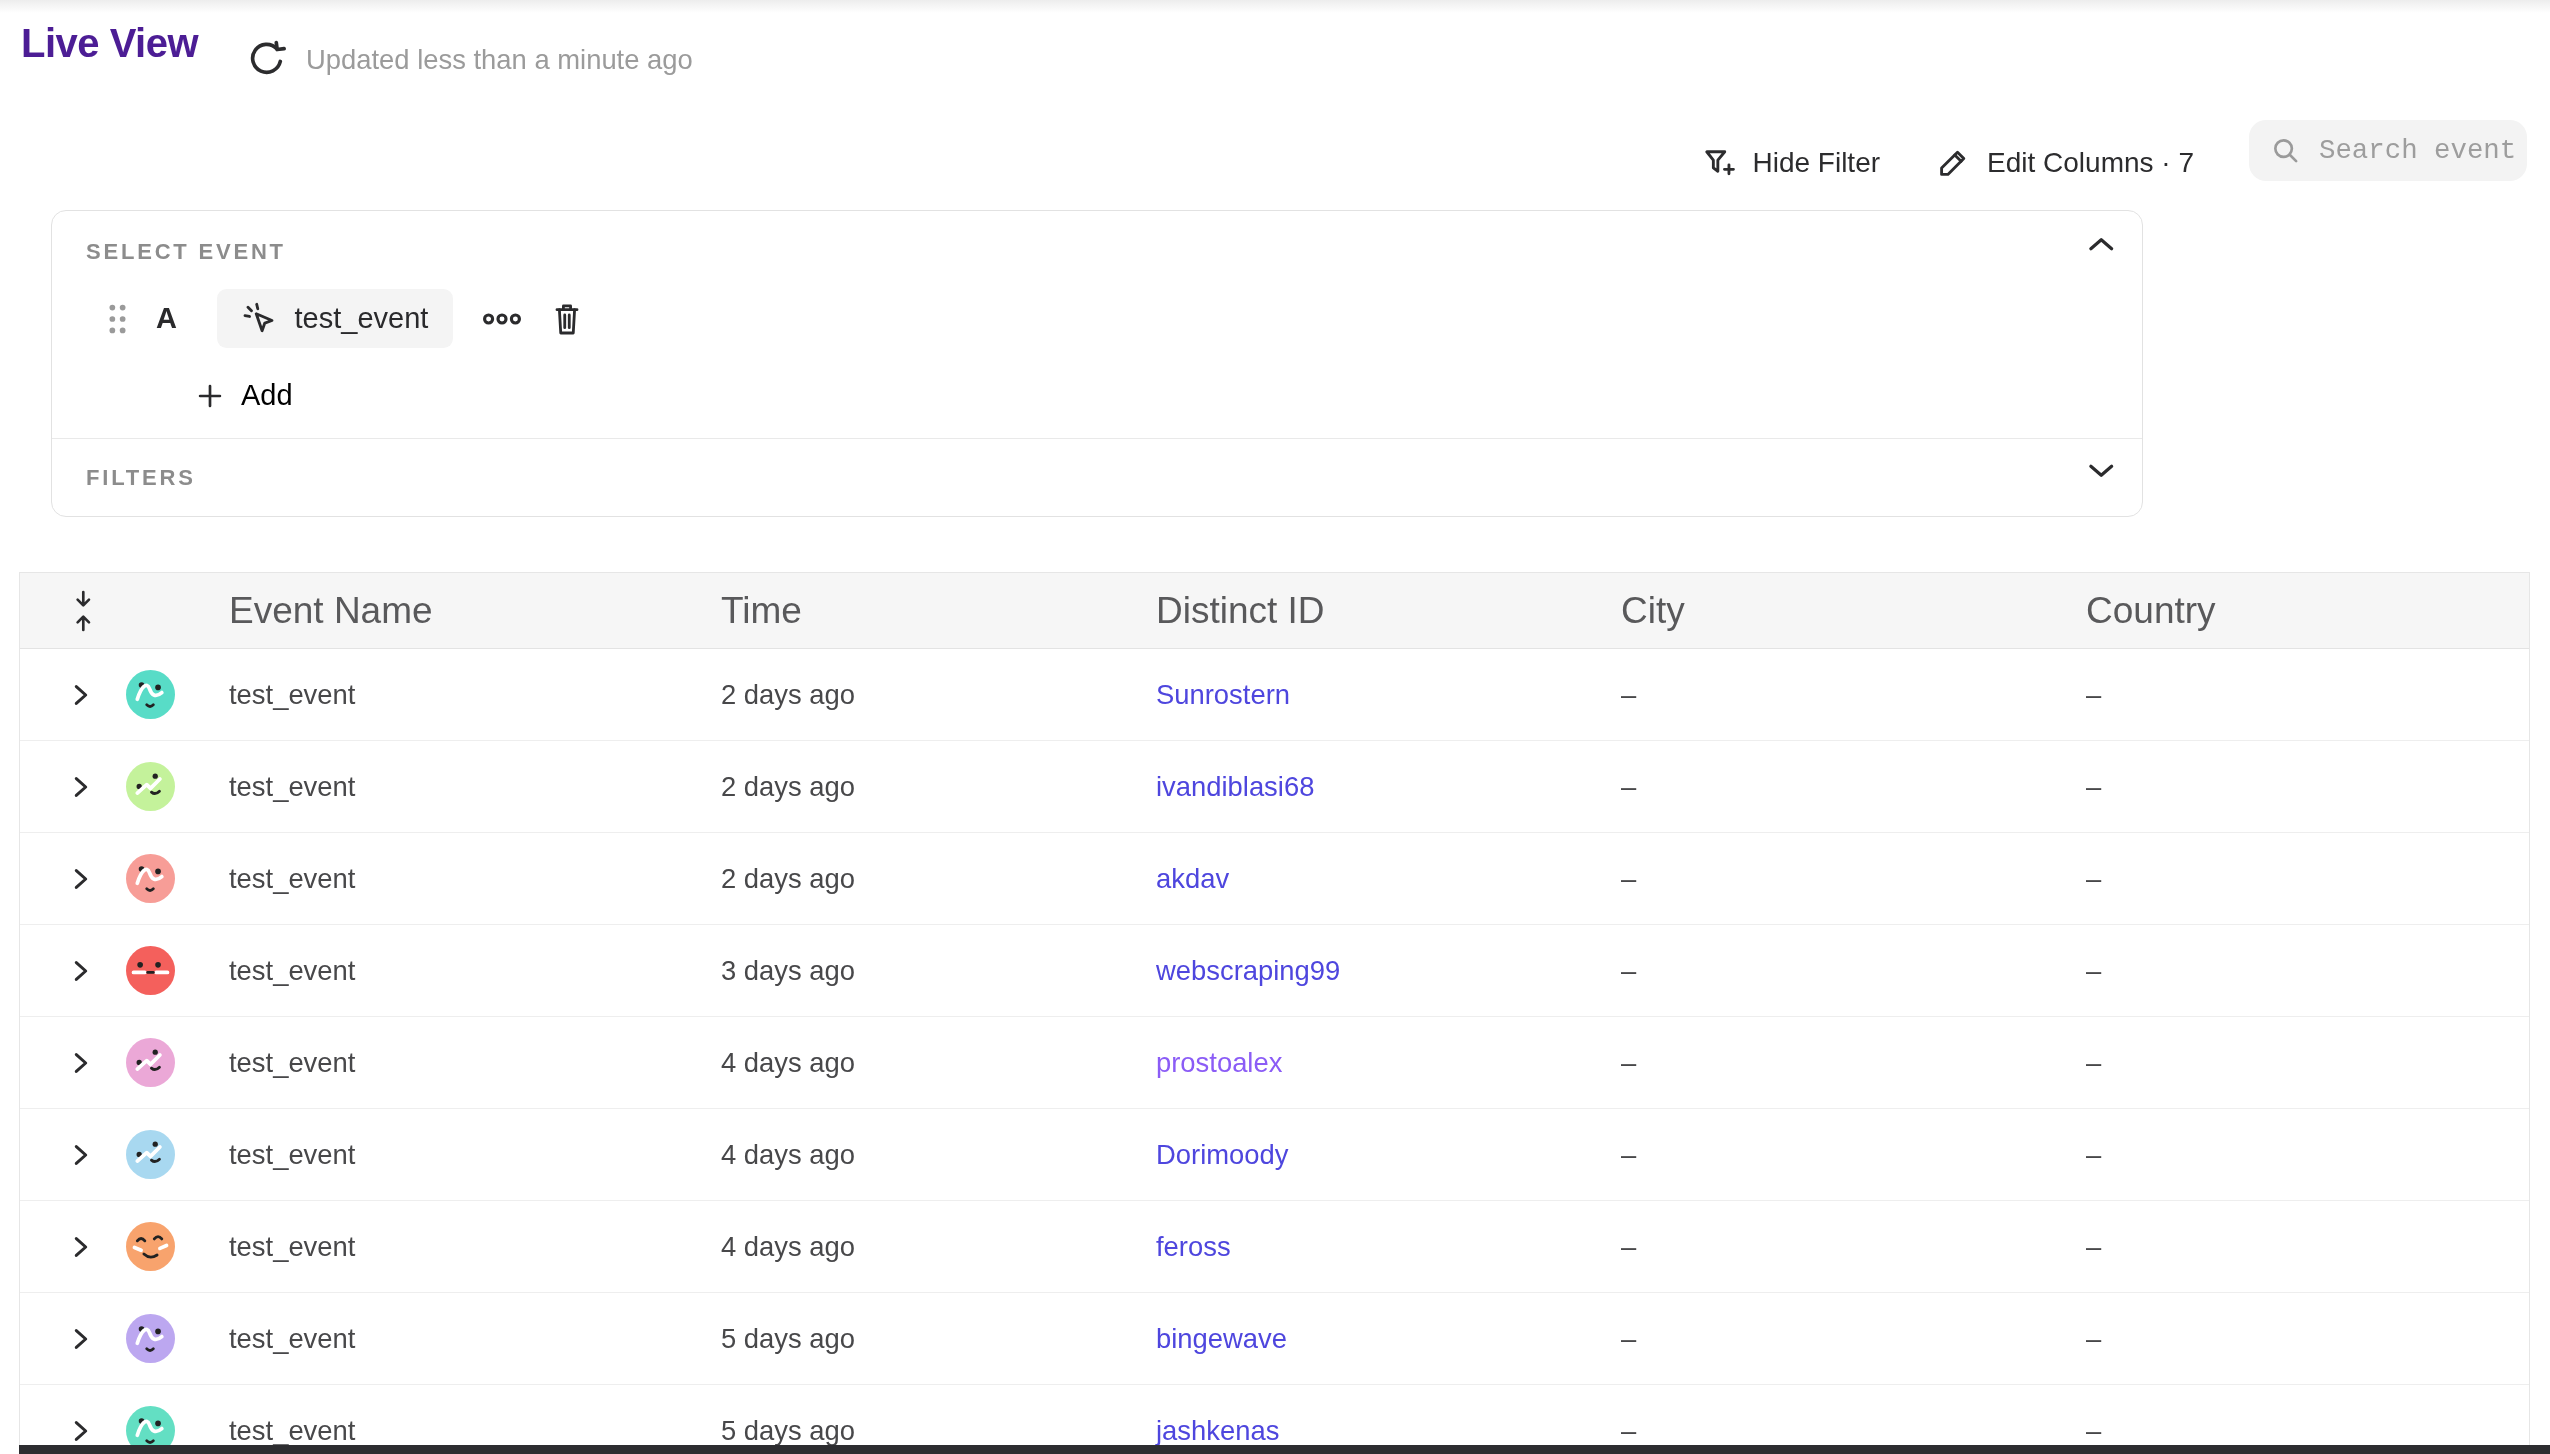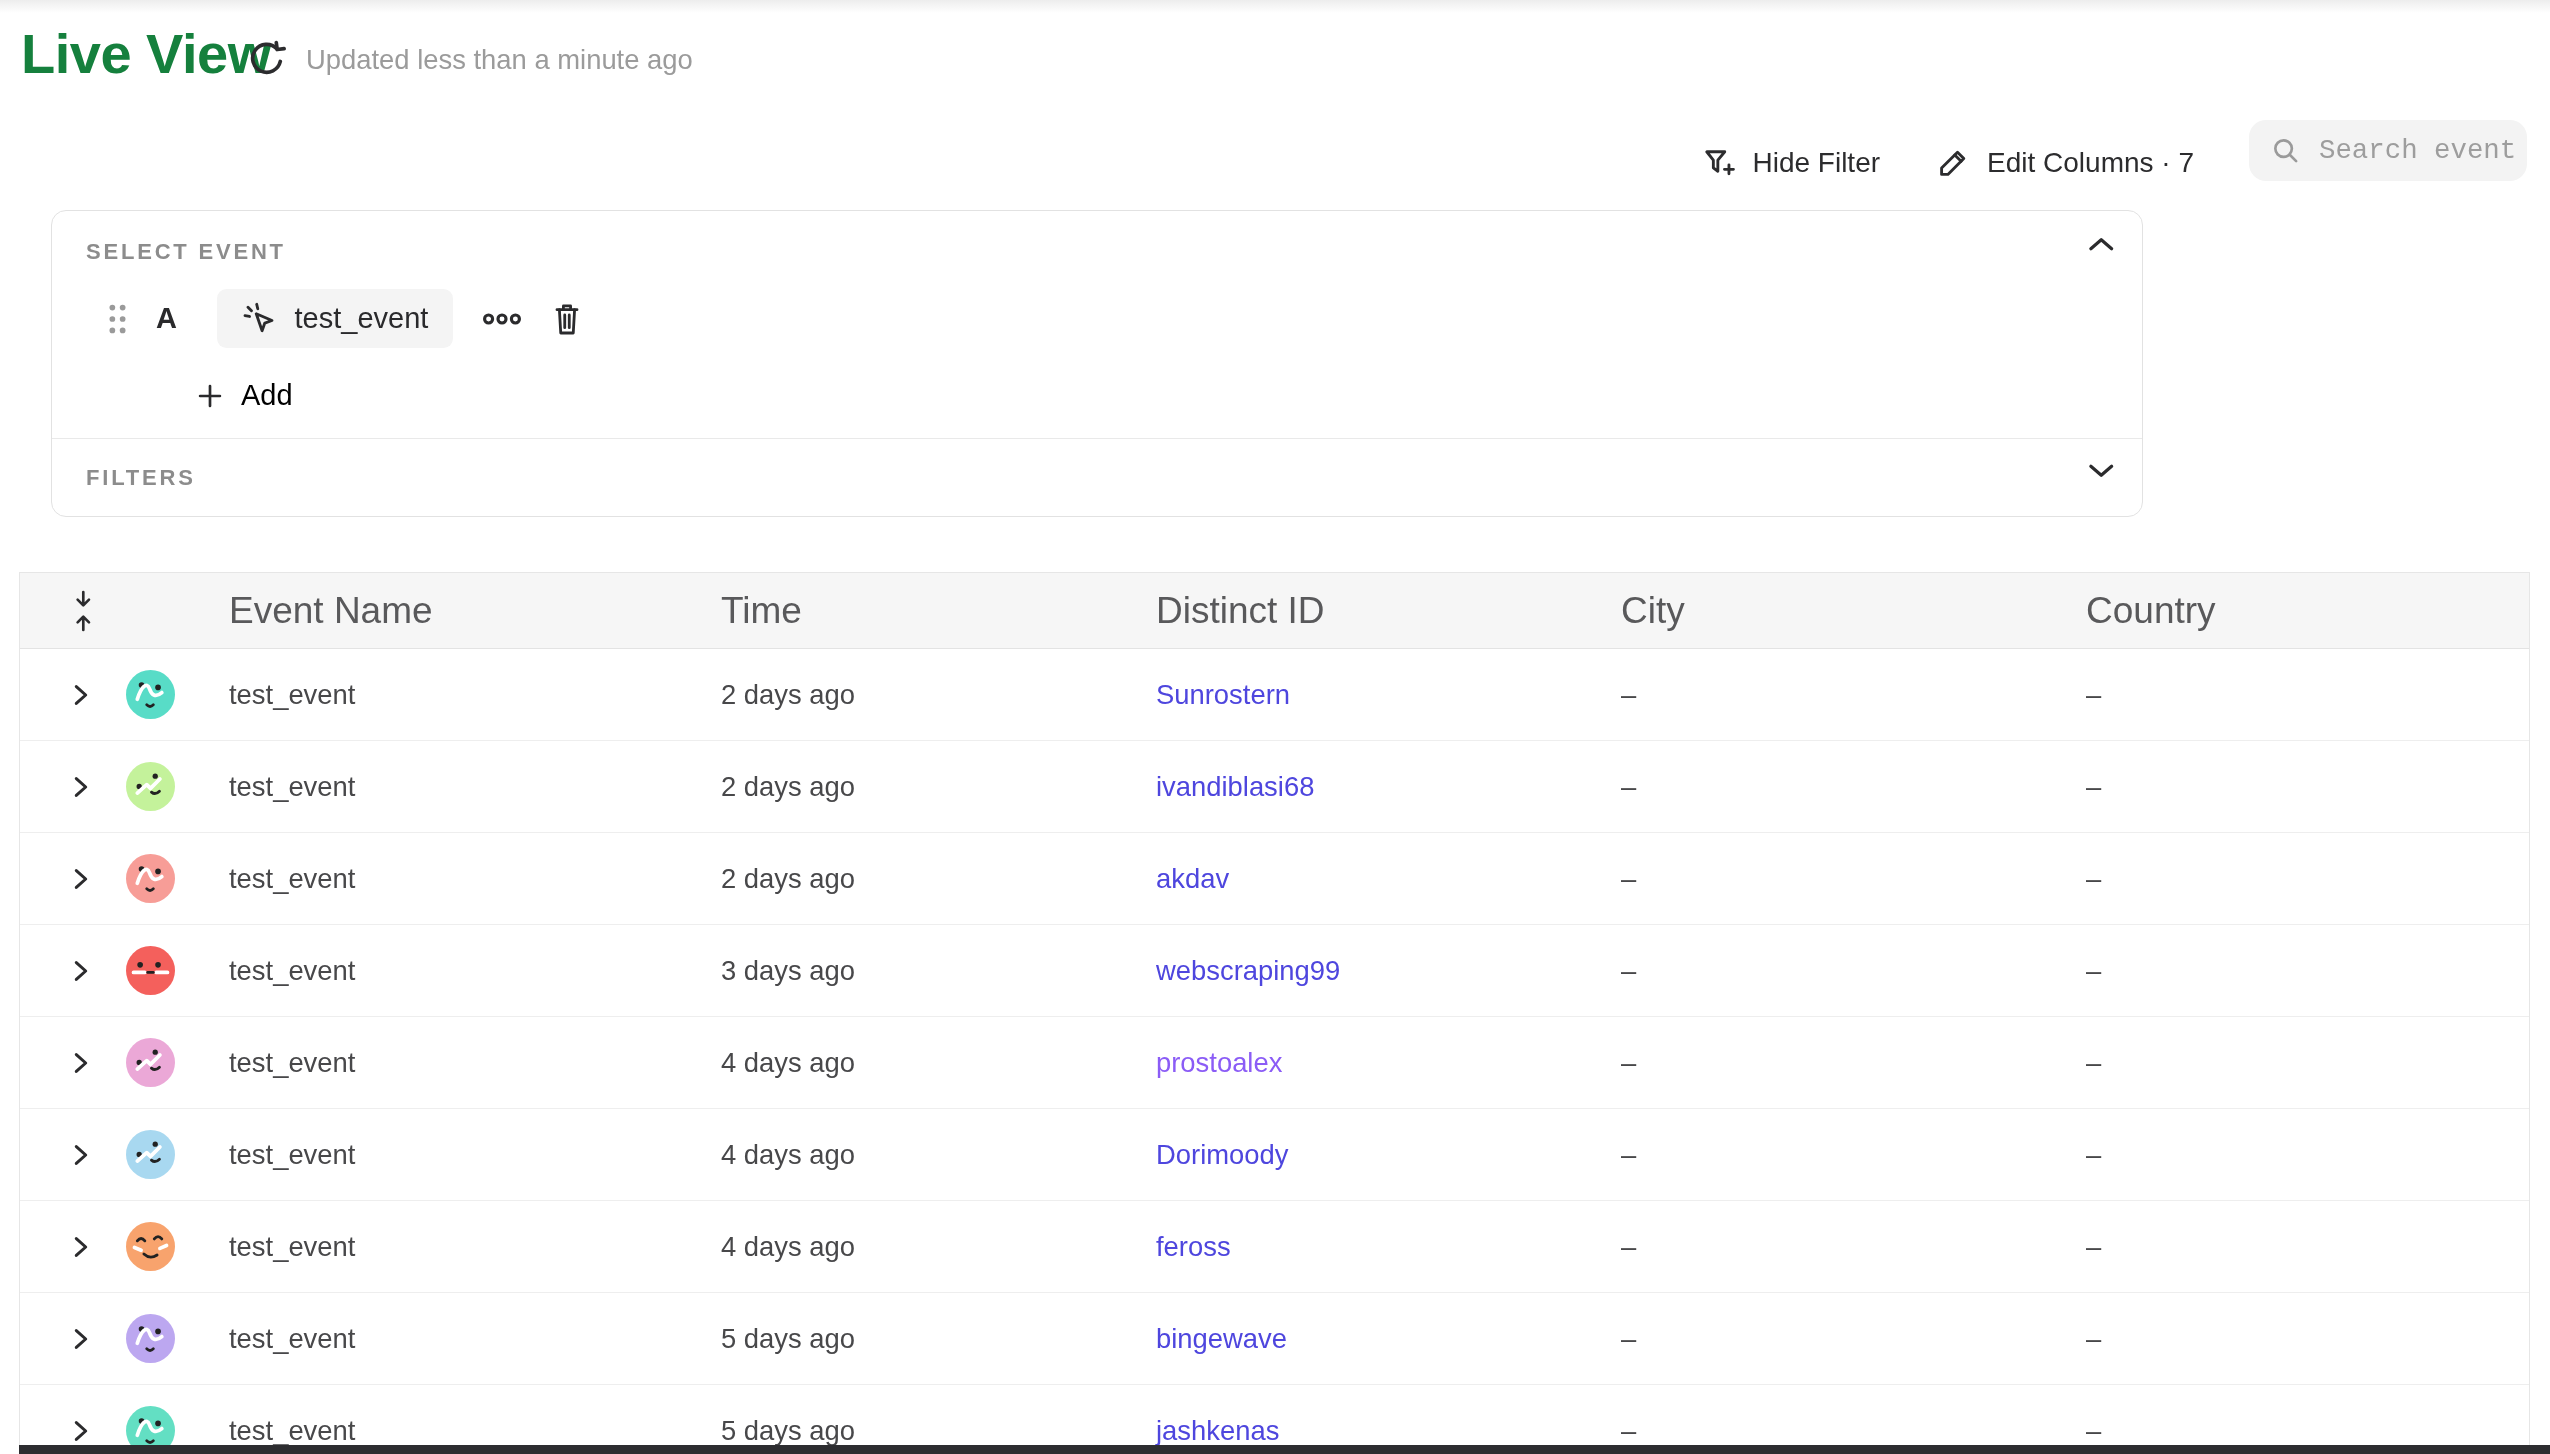--- a/index.html
+++ b/index.html
@@ -2,22 +2,22 @@
 <html style="font-size:15px"><head>
 <meta charset="utf-8">
 <style>
   * { margin:0; padding:0; box-sizing:border-box; }
   html,body { width:2550px; height:1455px; background:#ffffff; overflow:hidden;
               font-family:"Liberation Sans", sans-serif; }
   .top-strip { position:absolute; left:0; top:0; width:2550px; height:13.2px;
                background:linear-gradient(#ededed,#ffffff); }
 
   
-  .page-title { position:absolute; left:21px; top:21px; font-size:56px; font-weight:bold;
-                color:#15803d; letter-spacing:-0.5px; }
+  .page-title { position:absolute; left:21px; top:21px; font-size:40px; font-weight:bold;
+                color:#4c1d95; letter-spacing:-0.5px; }
   .refresh-btn { position:absolute; left:246px; top:36px; width:45px; height:45px;
                  background:none; border:none; cursor:pointer; }
   .updated-text { position:absolute; left:306px; top:44px; font-size:27.4px; color:#9b9b9b; }
 
   
   .toolbar { position:absolute; top:119px; right:23px; height:62px; display:flex;
              align-items:flex-end; gap:55px; }
   .tool-btn { display:flex; align-items:center; gap:16px; background:none; border:none;
               font-family:inherit; font-size:28px; color:#2c2c2e; cursor:pointer; }
   .search-box { width:278px; height:61px; background:#f3f3f3; border-radius:17px;

